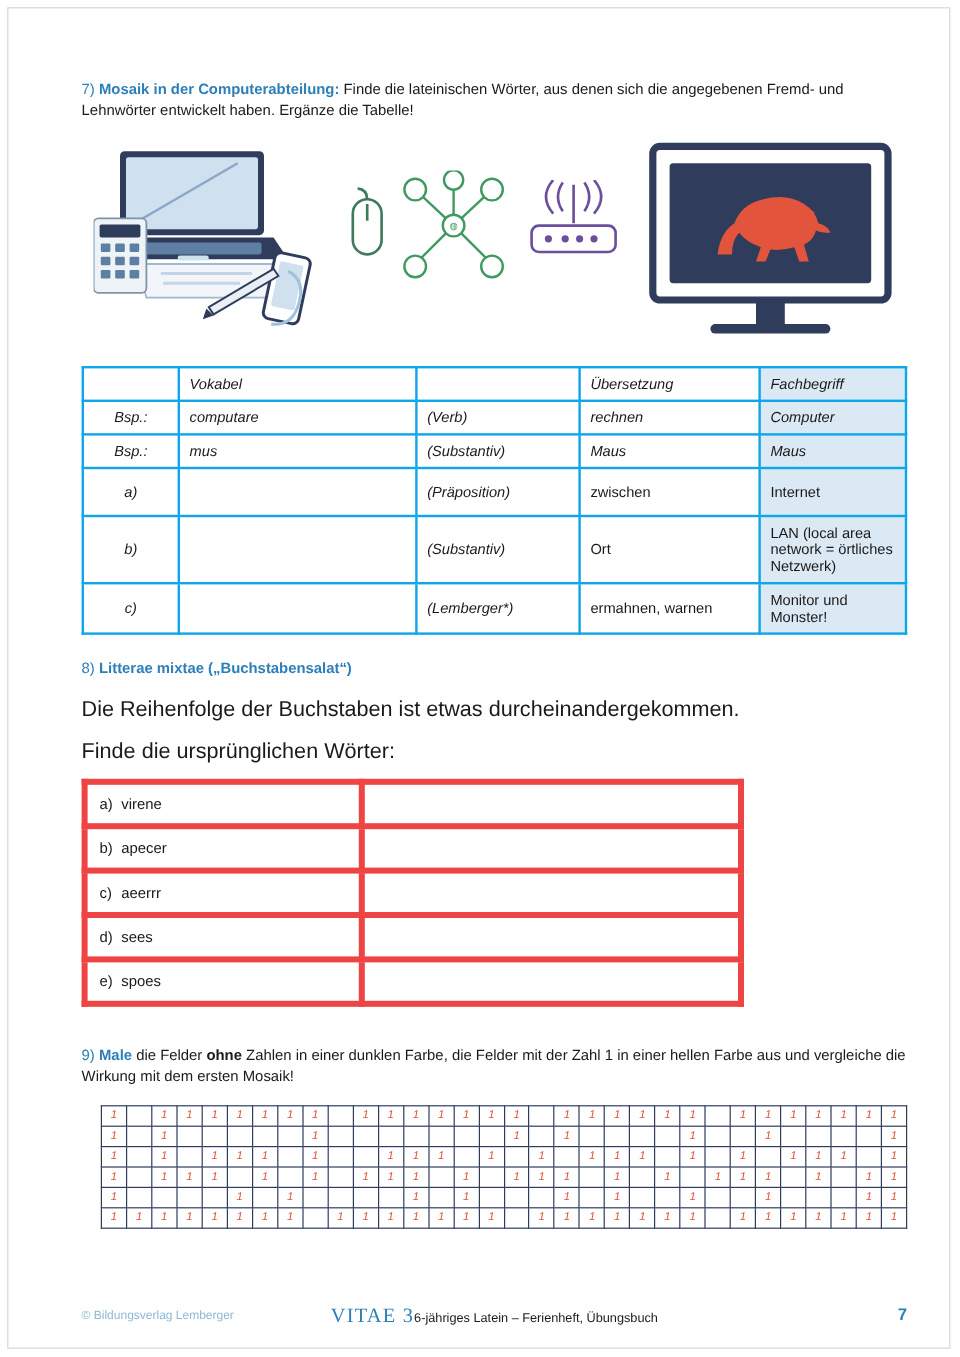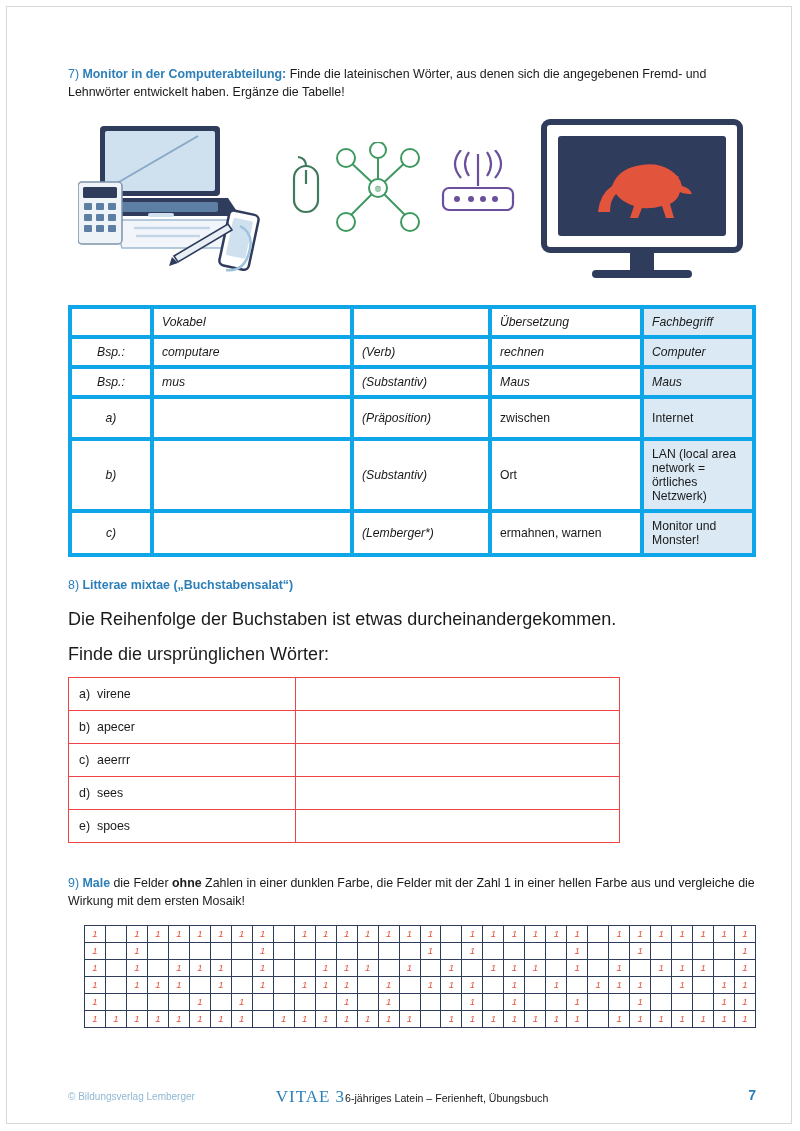--- a/index.html
+++ b/index.html
@@ -63,21 +63,21 @@
   
   table {
     border-collapse: collapse;
     width: 100%;
   }
   .t1 {
     margin-top: 4px;
     font-size: 12.2px;
   }
   .t1 td, .t1 th {
-    border: 4px solid #0ea5e9;
+    border: 2px solid #0ea5e9;
     padding: 6px 8px;
     vertical-align: middle;
     background: #ffffff;
     font-weight: normal;
     text-align: left;
   }
   .t1 .c0 { width: 62px; text-align: center; font-style: italic; }
   .t1 .c1 { width: 180px; }
   .t1 .c2 { width: 118px; }
   .t1 .c3 { width: 132px; }
@@ -97,21 +97,21 @@
   .p-line {
     font-size: 18px;
     margin: 14px 0 0 0;
   }
   .t2 {
     margin-top: 12px;
     width: 552px;
     font-size: 12.4px;
   }
   .t2 td {
-    border: 1px solid #ef4444;
+    border: 5px solid #ef4444;
     height: 20px;
     padding: 6px 10px;
   }
   .t2 .k { width: 206px; }
   .t2 .lbl { display: inline-block; width: 18px; }
 
   
   .sec9 { margin-top: 32px; }
   .mosaic-wrap {
     margin-top: 14px;
@@ -175,21 +175,21 @@
 </style>
 </head>
 <body>
 
 <div class="page-border"></div>
 
 <div class="content">
 
   <p class="ex-head">
     <span class="ex-num">7)</span>
-    <span class="ex-bold-blue">Monitor in der Computerabteilung:</span><span class="ex-body"> Finde die lateinischen Wörter, aus denen sich die angegebenen Fremd- und Lehnwörter entwickelt haben. Ergänze die Tabelle!</span>
+    <span class="ex-bold-blue">Mosaik in der Computerabteilung:</span><span class="ex-body"> Finde die lateinischen Wörter, aus denen sich die angegebenen Fremd- und Lehnwörter entwickelt haben. Ergänze die Tabelle!</span>
   </p>
 
   <div class="illu">
 
     <div class="illu-laptop">
       <svg width="200" height="180" viewBox="0 0 200 180">
 
         <rect x="22" y="6" width="120" height="70" rx="4" fill="#2f3c5c"></rect>
         <rect x="27" y="11" width="110" height="60" rx="2" fill="#cfe0ef"></rect>
         <line x1="34" y1="66" x2="120" y2="16" stroke="#8aa8c6" stroke-width="2"></line>

